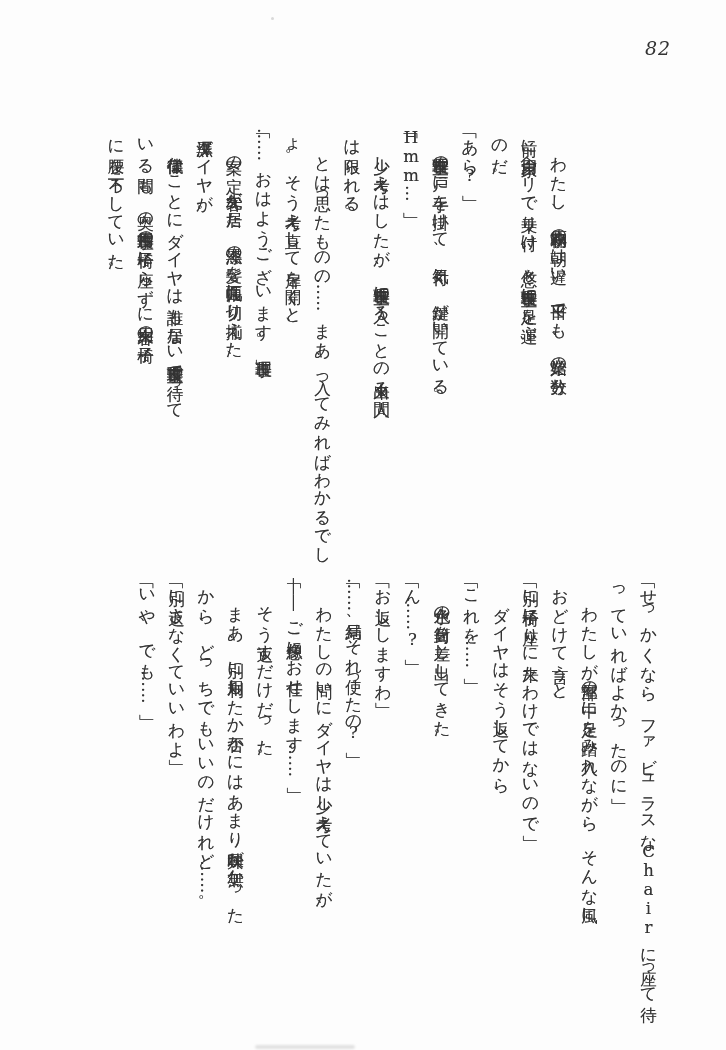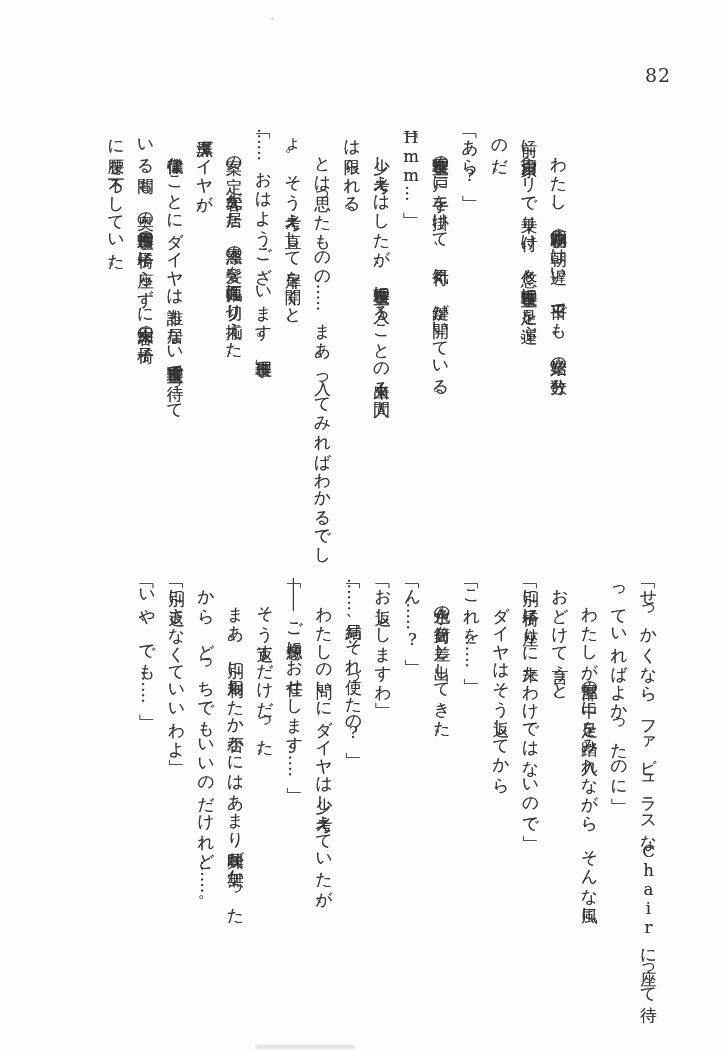--- a/index.html
+++ b/index.html
@@ -6,23 +6,24 @@
   body{
     width:726px;height:1050px;overflow:hidden;
     background:#ffffff;
     font-family:"DejaVu Serif","Liberation Serif",serif;
   }
   .page{
     position:relative;width:726px;height:1050px;
     background:var(--paper,#fdfdfd);
   }
   .page-number{
-    position:absolute;top:64px;left:645px;
+    position:absolute;top:37px;left:645px;
     font-size:19px;letter-spacing:1px;
     color:var(--ink,#3a3a3a);
+    font-style:italic;
   }
   .vblock{
     position:absolute;
     writing-mode:vertical-rl;
     text-orientation:mixed;
     font-size:16.6px;
     line-height:29.5px;               
     color:var(--ink,#333);
     letter-spacing:0;
     height:426px;

